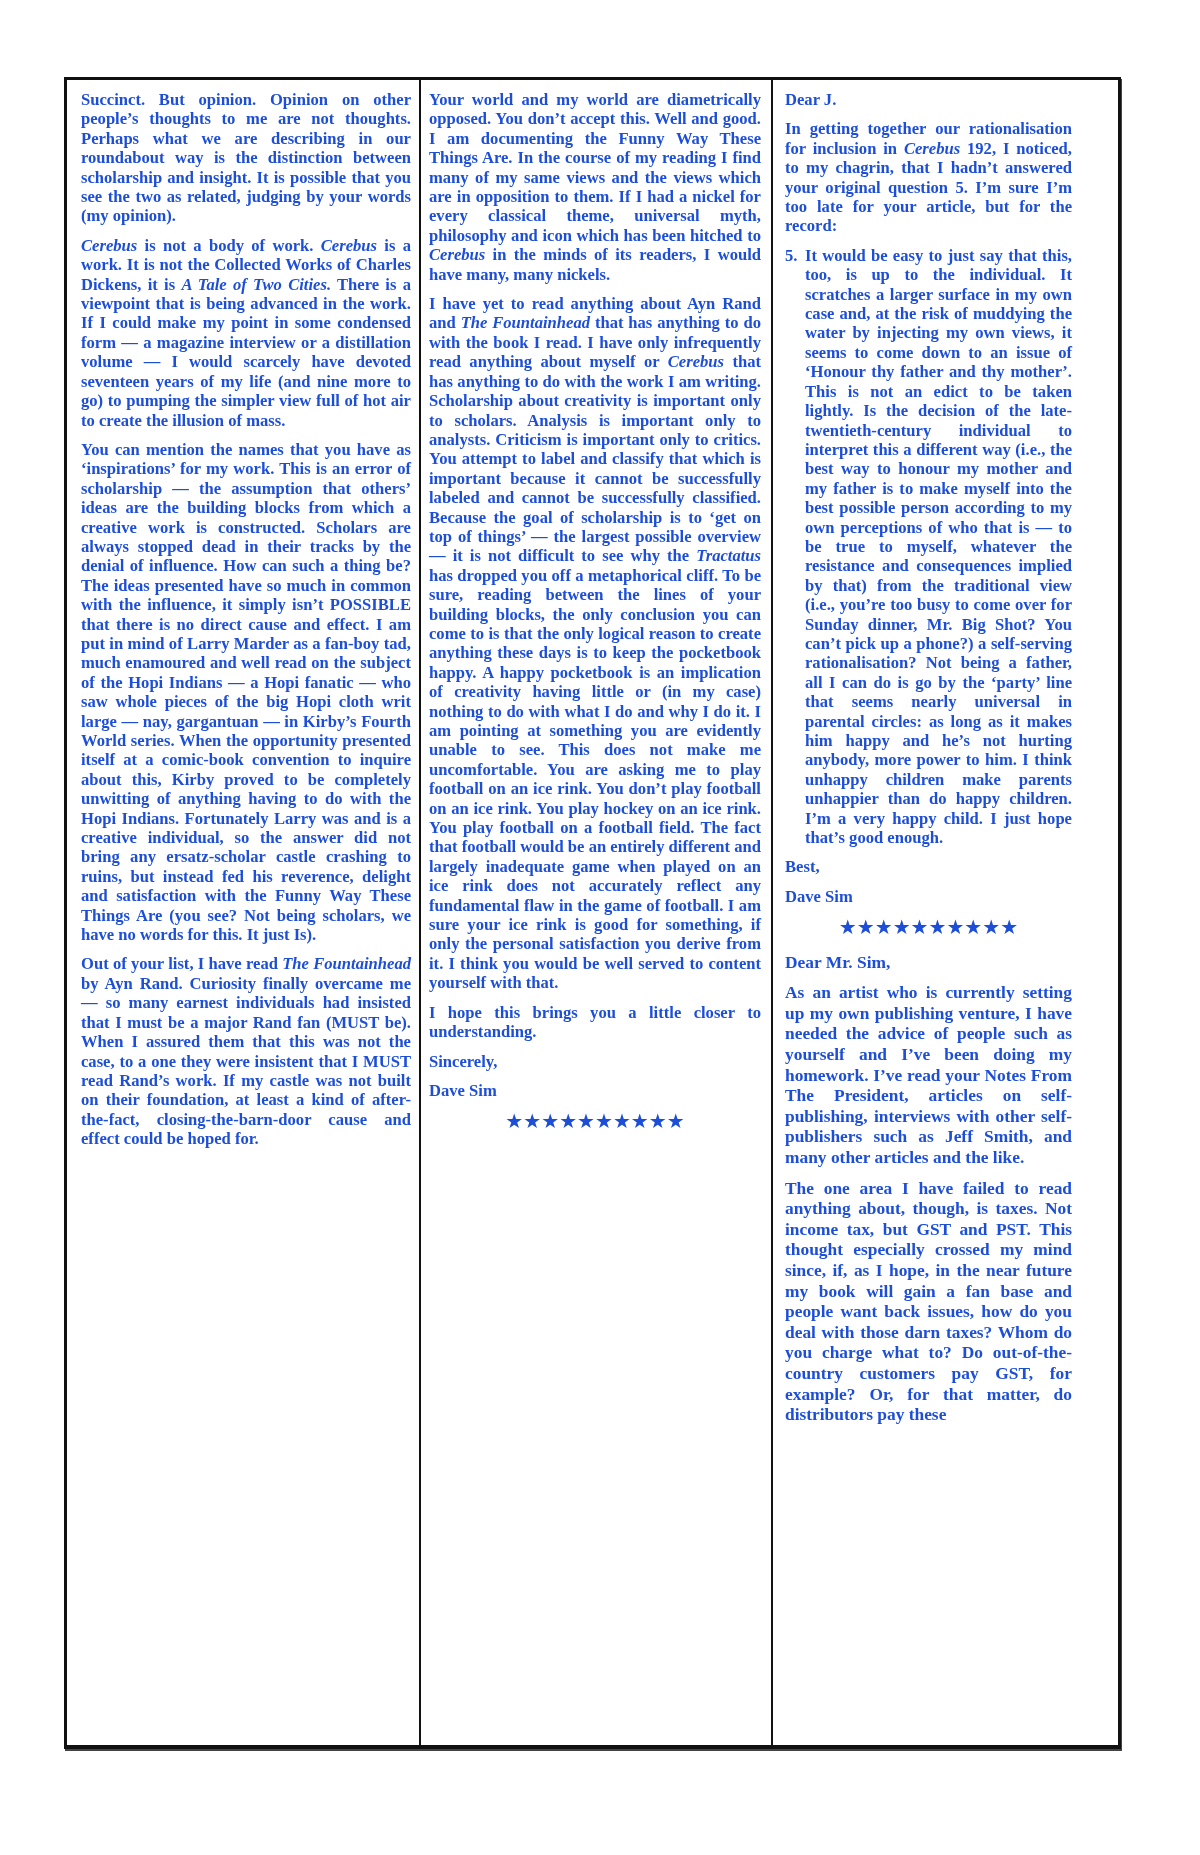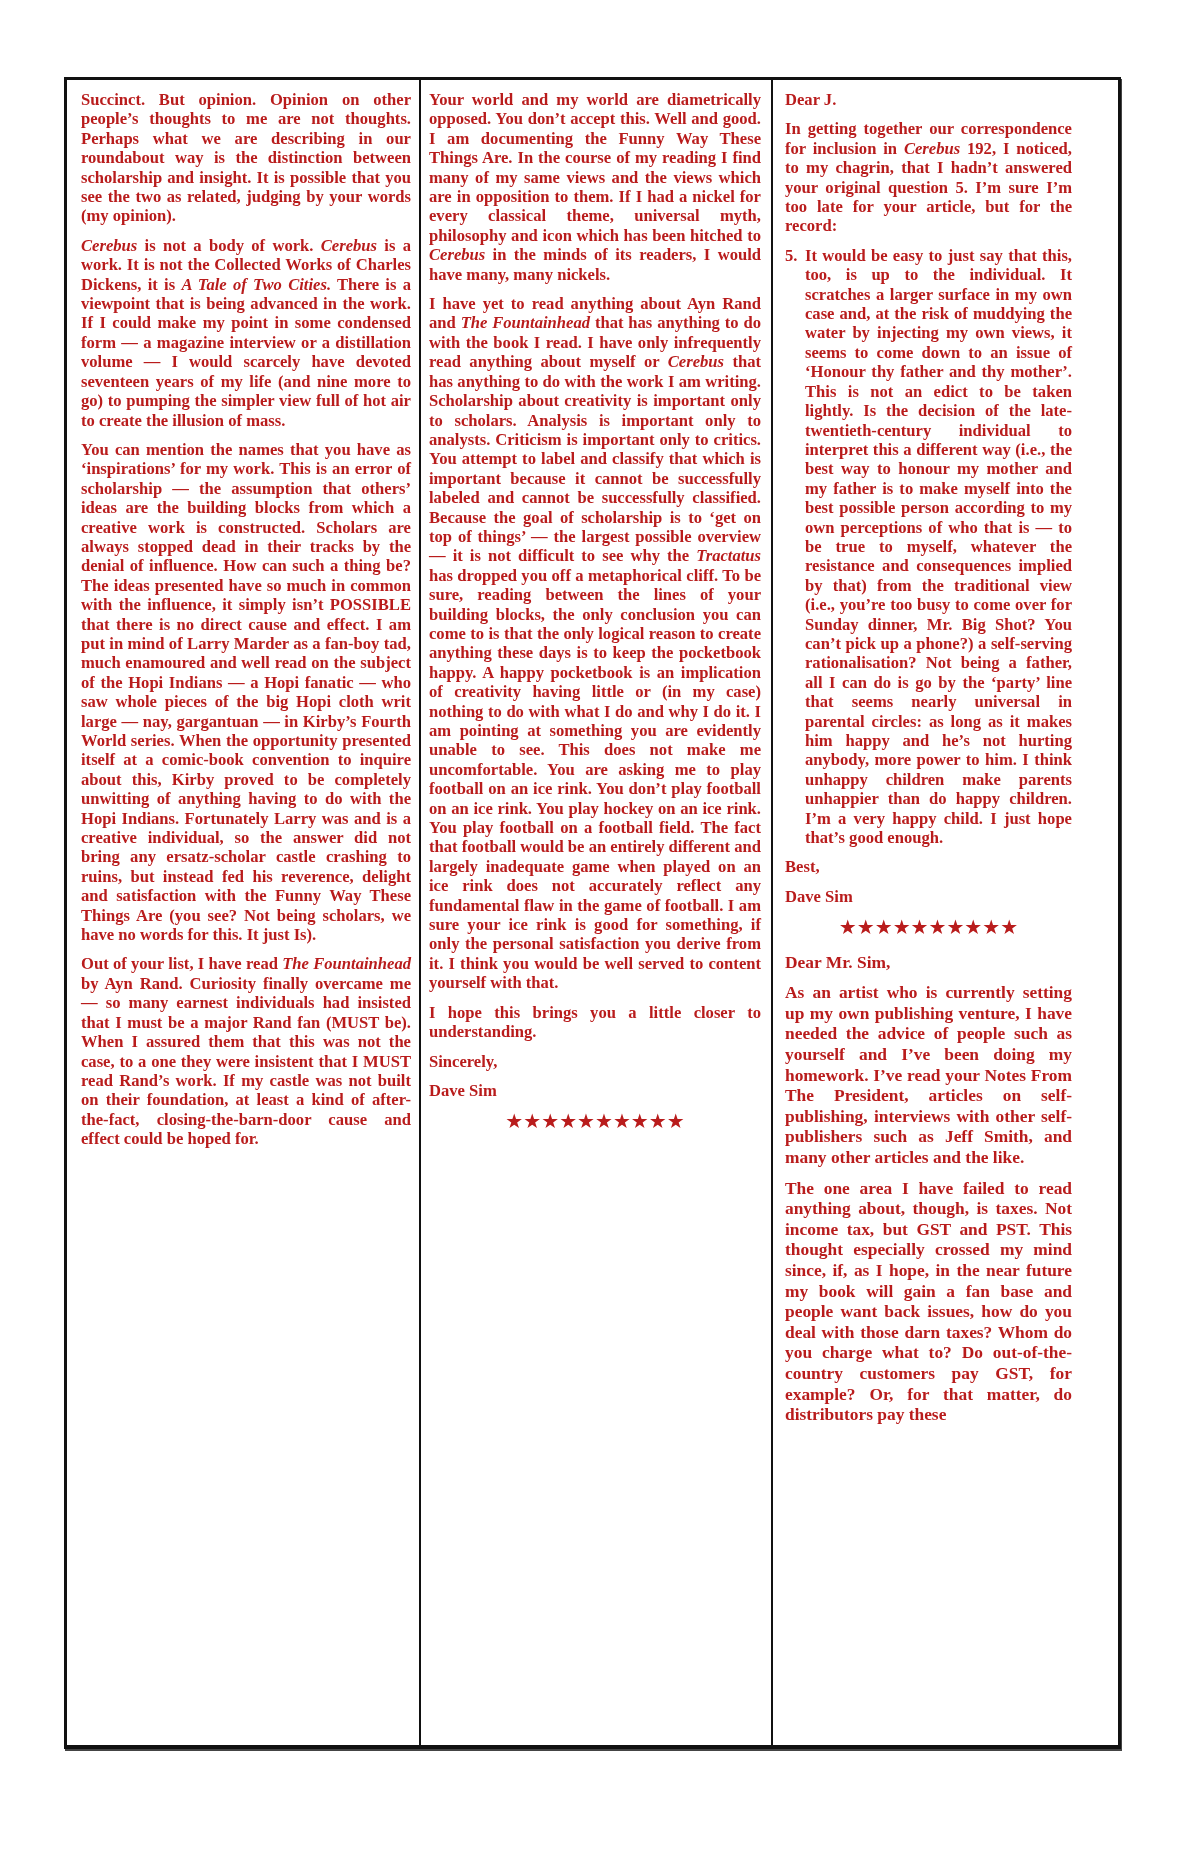--- a/index.html
+++ b/index.html
@@ -12,21 +12,21 @@
     border-bottom-width: 4px;
     box-sizing: border-box;
     display: flex;
     box-shadow: 1px 2px 0 #444;
   }
   .col {
     box-sizing: border-box;
     height: 100%;
     padding: 10px 8px 0 14px;
     font-family: "Liberation Serif", serif;
-    color: #b91c1c;
+    color: #1d4ed8;
     font-size: 16.6px;
     line-height: 19.4px;
     text-align: justify;
     overflow: hidden;
   }
   .col.c1 { width: 354px; border-right: 2px solid #111; }
   .col.c2 { width: 352px; border-right: 2px solid #111; padding-left: 8px; padding-right: 10px; }
   .col.c3 { width: 307px; padding-left: 12px; }
   .bold { font-weight: bold; }
   p { margin: 0 0 10px 0; }
@@ -55,21 +55,21 @@
     <p><span>I have yet to read anything about Ayn Rand and </span><em>The Fountainhead</em><span> that has anything to do with the book I read. I have only infrequently read anything about myself or </span><em>Cerebus</em><span> that has anything to do with the work I am writing. Scholarship about creativity is important only to scholars. Analysis is important only to analysts. Criticism is important only to critics. You attempt to label and classify that which is important because it cannot be successfully labeled and cannot be successfully classified. Because the goal of scholarship is to ‘get on top of things’ — the largest possible overview — it is not difficult to see why the </span><em>Tractatus</em><span> has dropped you off a metaphorical cliff. To be sure, reading between the lines of your building blocks, the only conclusion you can come to is that the only logical reason to create anything these days is to keep the pocketbook happy. A happy pocketbook is an implication of creativity having little or (in my case) nothing to do with what I do and why I do it. I am pointing at something you are evidently unable to see. This does not make me uncomfortable. You are asking me to play football on an ice rink. You don’t play football on an ice rink. You play hockey on an ice rink. You play football on a football field. The fact that football would be an entirely different and largely inadequate game when played on an ice rink does not accurately reflect any fundamental flaw in the game of football. I am sure your ice rink is good for something, if only the personal satisfaction you derive from it. I think you would be well served to content yourself with that.</span></p>
     <p><span>I hope this brings you a little closer to understanding.</span></p>
     <p>Sincerely,</p>
     <p class="sig">Dave Sim</p>
     <div class="stars">★★★★★★★★★★</div>
   </div>
 
   <div class="col c3">
     <div class="bold">
       <p>Dear J.</p>
-      <p><span>In getting together our correspondence for inclusion in </span><em>Cerebus</em><span> 192, I noticed, to my chagrin, that I hadn’t answered your original question 5. I’m sure I’m too late for your article, but for the record:</span></p>
+      <p><span>In getting together our rationalisation for inclusion in </span><em>Cerebus</em><span> 192, I noticed, to my chagrin, that I hadn’t answered your original question 5. I’m sure I’m too late for your article, but for the record:</span></p>
       <div class="numbered" style="margin-bottom:10px;">
         <span class="num">5.</span>
         <span class="body">It would be easy to just say that this, too, is up to the individual. It scratches a larger surface in my own case and, at the risk of muddying the water by injecting my own views, it seems to come down to an issue of ‘Honour thy father and thy mother’. This is not an edict to be taken lightly. Is the decision of the late-twentieth-century individual to interpret this a different way (i.e., the best way to honour my mother and my father is to make myself into the best possible person according to my own perceptions of who that is — to be true to myself, whatever the resistance and consequences implied by that) from the traditional view (i.e., you’re too busy to come over for Sunday dinner, Mr. Big Shot? You can’t pick up a phone?) a self-serving rationalisation? Not being a father, all I can do is go by the ‘party’ line that seems nearly universal in parental circles: as long as it makes him happy and he’s not hurting anybody, more power to him. I think unhappy children make parents unhappier than do happy children. I’m a very happy child. I just hope that’s good enough.</span>
       </div>
       <p>Best,</p>
       <p class="sig">Dave Sim</p>
     </div>
     <div class="stars">★★★★★★★★★★</div>
     <div class="plain">
       <p>Dear Mr. Sim,</p>

